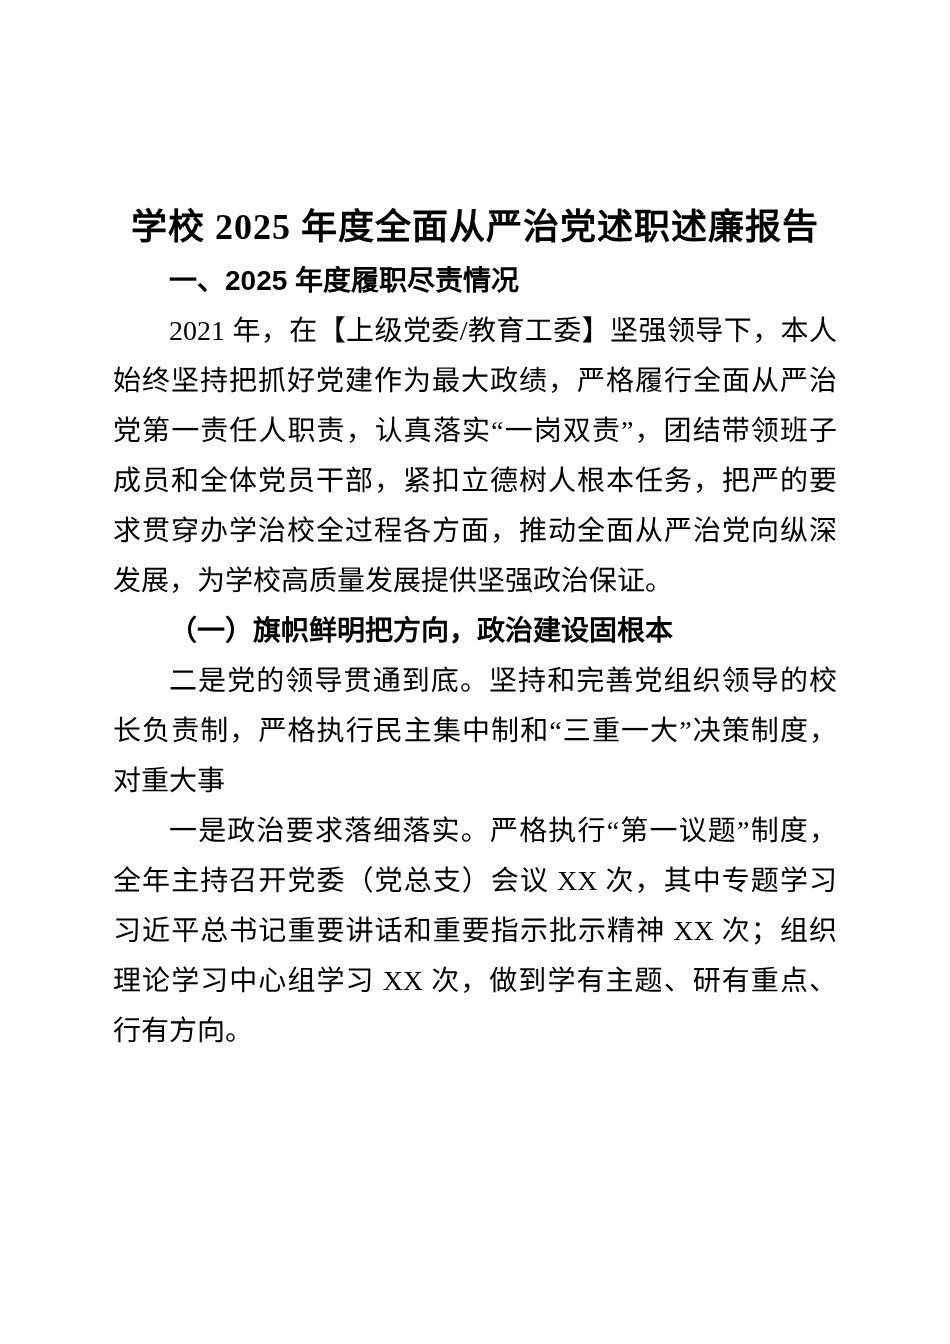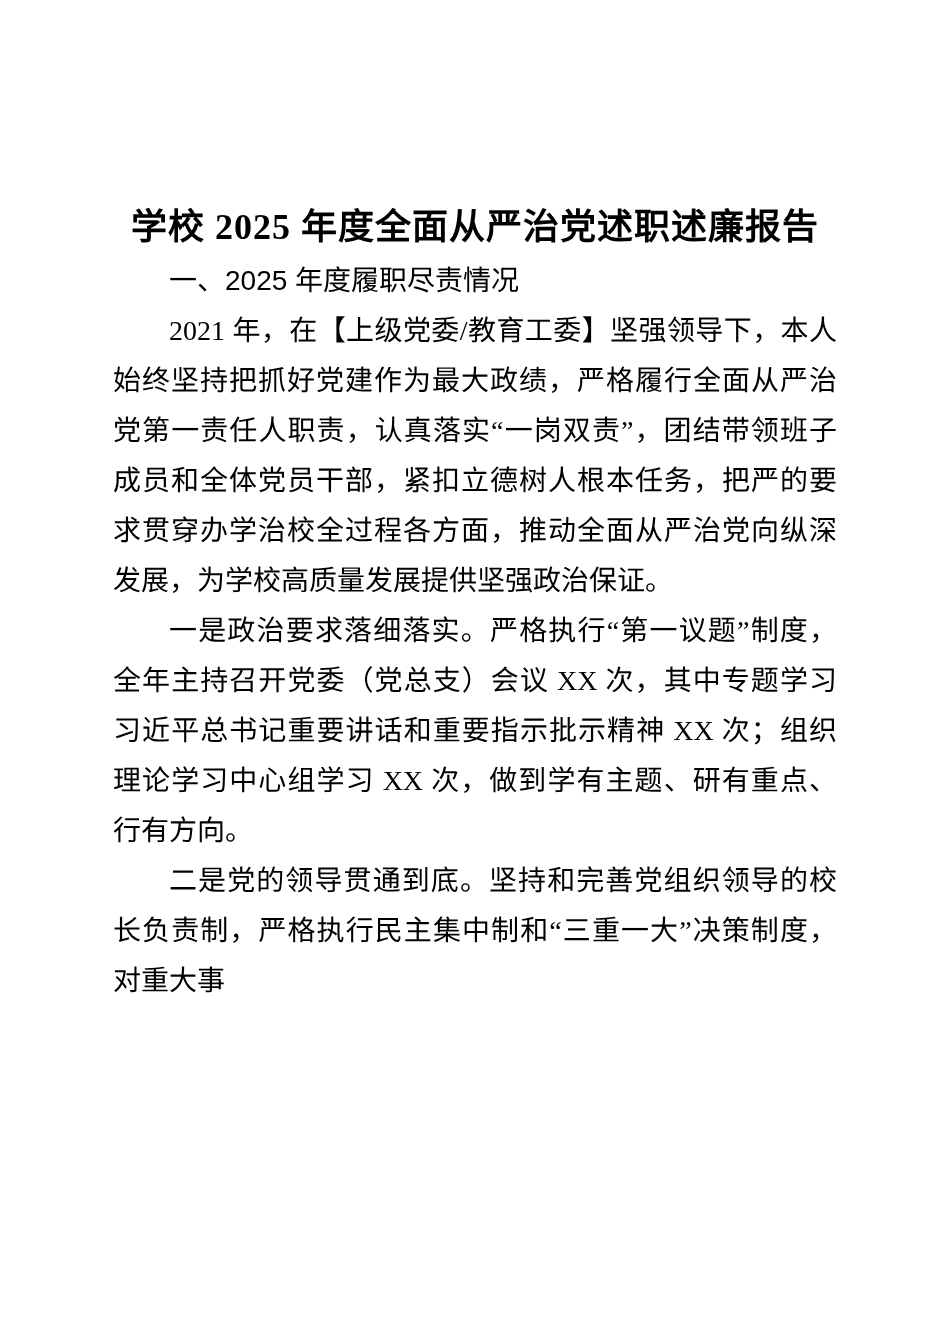--- a/index.html
+++ b/index.html
@@ -33,38 +33,39 @@
     font-size: 28px;
     line-height: 50px;
     text-align: justify;
     text-indent: 2em;
     word-break: break-all;
   }
   .first-para {
     margin-top: 62px;
   }
   .heading-1 {
-    font-weight: normal;
+    font-weight: bold;
     font-family: "Liberation Sans", "DejaVu Sans", sans-serif;
   }
   .heading-2 {
     font-weight: bold;
     font-family: "Liberation Serif", "DejaVu Serif", serif;
   }
 </style>
 </head>
 <body>
 
 <div class="page">
 
   <h1 class="doc-title">学校 2025 年度全面从严治党述职述廉报告</h1>
 
 
   <p class="body-block heading-1">一、2025 年度履职尽责情况</p>
 
   <p class="body-block">2021 年，在【上级党委/教育工委】坚强领导下，本人始终坚持把抓好党建作为最大政绩，严格履行全面从严治党第一责任人职责，认真落实“一岗双责”，团结带领班子成员和全体党员干部，紧扣立德树人根本任务，把严的要求贯穿办学治校全过程各方面，推动全面从严治党向纵深发展，为学校高质量发展提供坚强政治保证。</p>
 
+  <p class="body-block heading-2">（一）旗帜鲜明把方向，政治建设固根本</p>
+
+  <p class="body-block">二是党的领导贯通到底。坚持和完善党组织领导的校长负责制，严格执行民主集中制和“三重一大”决策制度，对重大事</p>
 
   <p class="body-block">一是政治要求落细落实。严格执行“第一议题”制度，全年主持召开党委（党总支）会议 XX 次，其中专题学习习近平总书记重要讲话和重要指示批示精神 XX 次；组织理论学习中心组学习 XX 次，做到学有主题、研有重点、行有方向。</p>
-
-  <p class="body-block">二是党的领导贯通到底。坚持和完善党组织领导的校长负责制，严格执行民主集中制和“三重一大”决策制度，对重大事</p>
 
 </div>
 
 </body></html>

